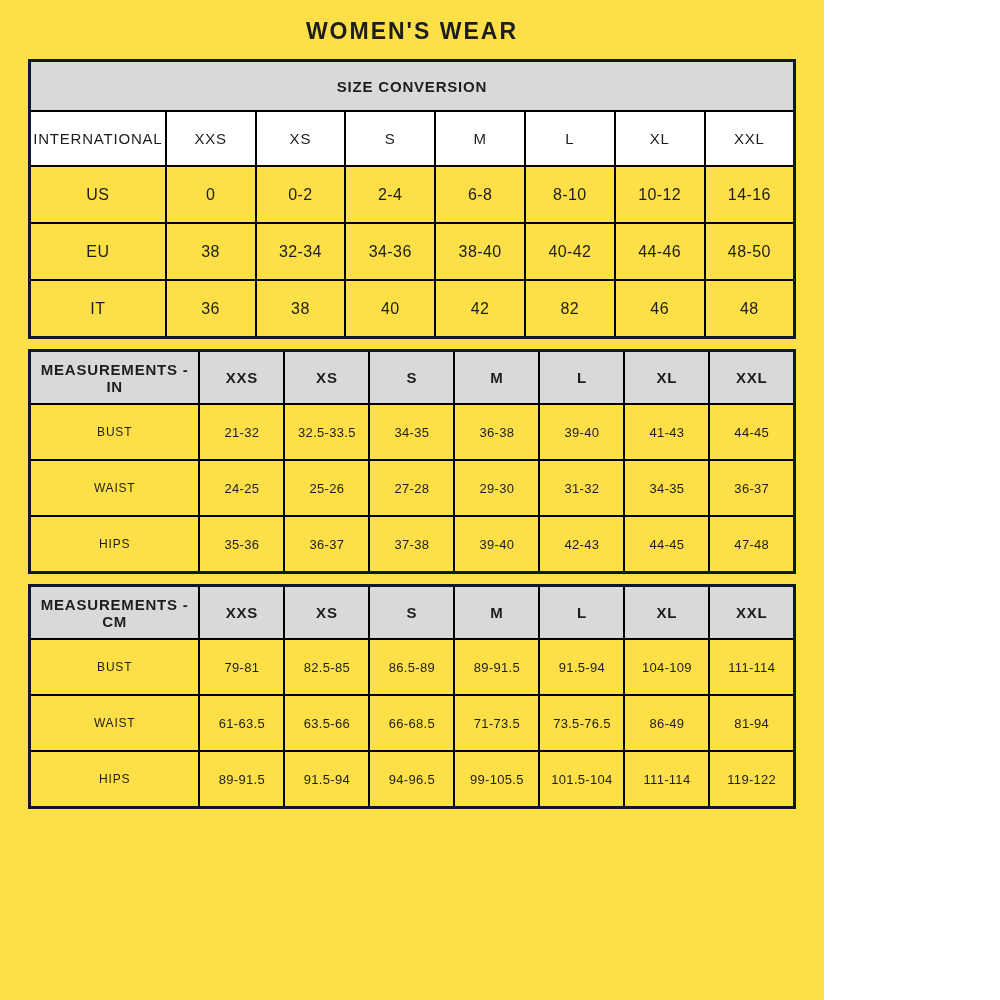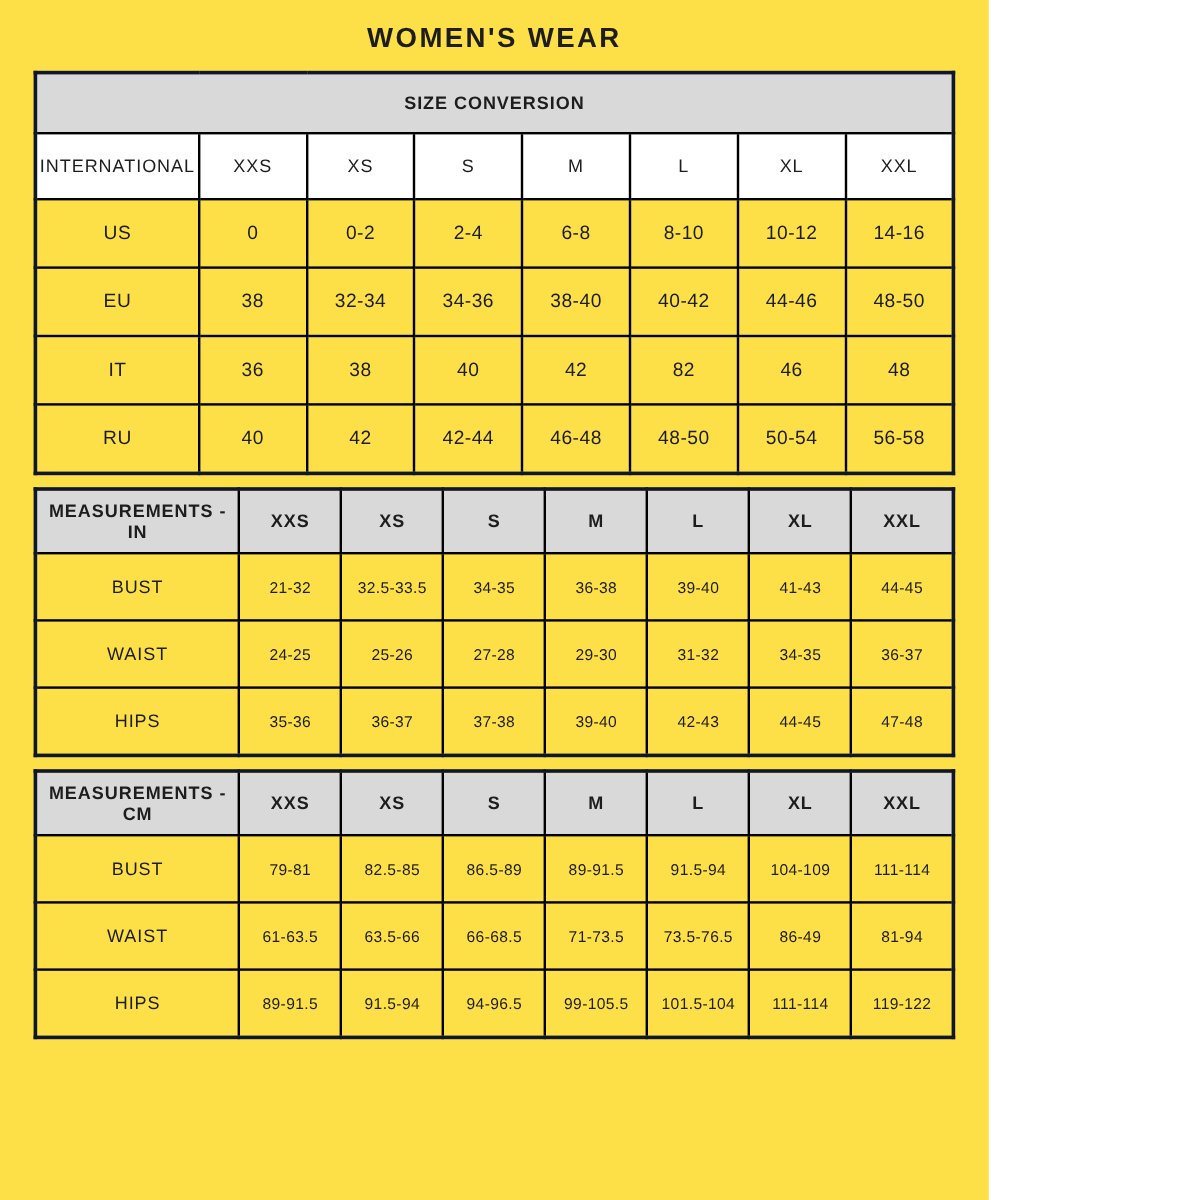--- a/index.html
+++ b/index.html
@@ -64,21 +64,21 @@
     font-size: 15px;
     font-weight: 700;
     letter-spacing: 0.8px;
   }
   .t-measure td {
     height: 54px;
     font-size: 13px;
     letter-spacing: 0.3px;
   }
   .t-measure td.row-label {
-    font-size: 15px;
+    font-size: 12px;
     letter-spacing: 0.8px;
   }
 </style>
 </head>
 <body>
 
 <div class="page">
 
   <h1 class="page-title">WOMEN'S WEAR</h1>
 
@@ -132,30 +132,20 @@
         <tr>
           <td class="row-label">IT</td>
           <td>36</td>
           <td>38</td>
           <td>40</td>
           <td>42</td>
           <td>82</td>
           <td>46</td>
           <td>48</td>
         </tr>
-        <tr>
-          <td class="row-label">RU</td>
-          <td>40</td>
-          <td>42</td>
-          <td>42-44</td>
-          <td>46-48</td>
-          <td>48-50</td>
-          <td>50-54</td>
-          <td>56-58</td>
-        </tr>
       </tbody>
   </table>
 
   <table class="grid t-measure">
     <colgroup>
       <col style="width:22.2%">
       <col style="width:11.11%">
         <col style="width:11.11%">
         <col style="width:11.11%">
       <col style="width:11.11%">

